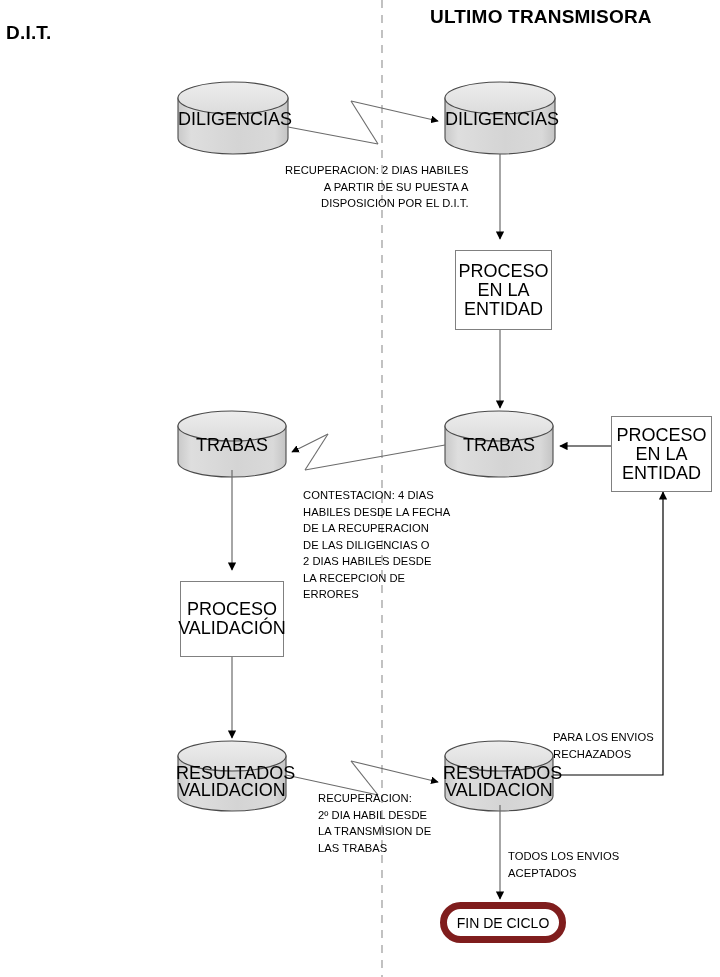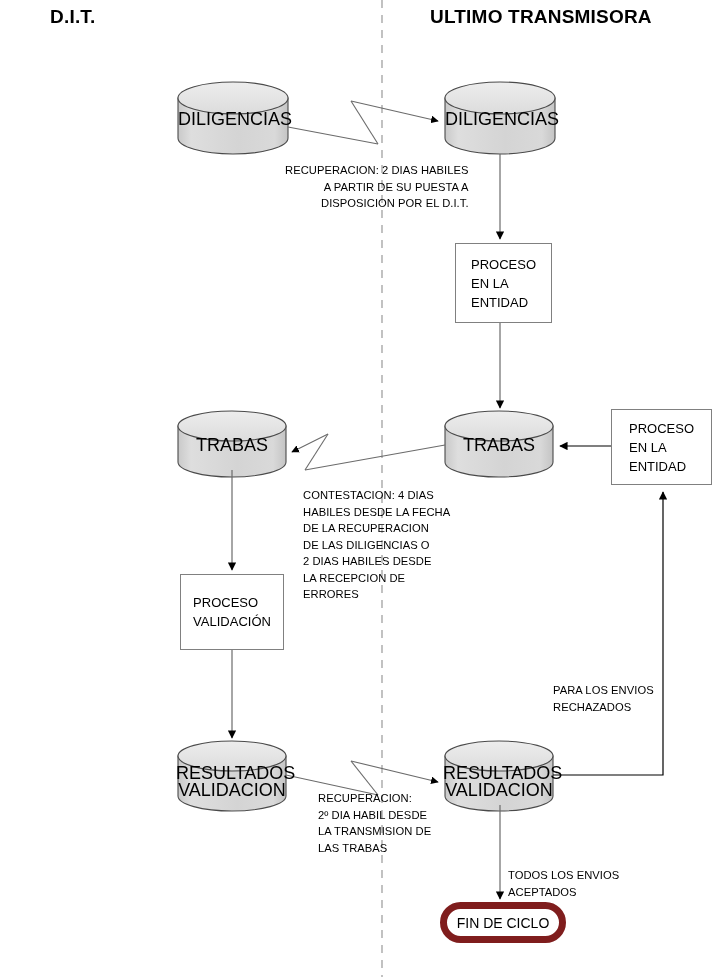--- a/index.html
+++ b/index.html
@@ -48,44 +48,46 @@
     pointer-events: none;
   }
   .box {
     position: absolute;
     border: 1px solid #808080;
     background: #ffffff;
     box-sizing: border-box;
     display: flex;
     align-items: center;
     justify-content: center;
-    font-size: 13px;
+    text-align: center;
+    font-size: 18px;
     line-height: 19px;
     white-space: pre-line;
+    margin-top: 7px;
   }
   .terminator {
     position: absolute;
     border: 7px solid #7f1d1d;
     border-radius: 22px;
     background: #ffffff;
     box-sizing: border-box;
     display: flex;
     align-items: center;
     justify-content: center;
     text-align: center;
     font-size: 14px;
     white-space: nowrap;
   }
 </style>
 </head>
 <body>
 
 <div id="canvas">
 
-  <div class="hdr" style="left:6px; top:6px;margin-left:44px;">D.I.T.</div>
+  <div class="hdr" style="left:6px; top:22px;">D.I.T.</div>
   <div class="hdr" style="left:430px; top:6px;">ULTIMO TRANSMISORA</div>
 
   <svg class="svg-layer" viewBox="0 0 720 977" xmlns="http://www.w3.org/2000/svg">
     <defs>
       <linearGradient id="cylBody" x1="0" y1="0" x2="1" y2="0">
         <stop offset="0%" stop-color="#c9c9c9"></stop>
         <stop offset="12%" stop-color="#dedede"></stop>
         <stop offset="55%" stop-color="#d4d4d4"></stop>
         <stop offset="88%" stop-color="#d9d9d9"></stop>
         <stop offset="100%" stop-color="#c4c4c4"></stop>
@@ -198,19 +200,19 @@
 2 DIAS HABILES DESDE
 LA RECEPCION DE
 ERRORES</div>
 
 
   <div class="note" style="left:318px; top:790px;">RECUPERACION:
 2º DIA HABIL DESDE
 LA TRANSMISION DE
 LAS TRABAS</div>
 
-  <div class="note" style="left:553px; top:682px;">PARA LOS ENVIOS
+  <div class="note" style="left:553px; top:729px;">PARA LOS ENVIOS
 RECHAZADOS</div>
 
-  <div class="note" style="left:508px; top:848px;margin-top:19px;">TODOS LOS ENVIOS
+  <div class="note" style="left:508px; top:848px;">TODOS LOS ENVIOS
 ACEPTADOS</div>
 
 </div>
 
 </body></html>

